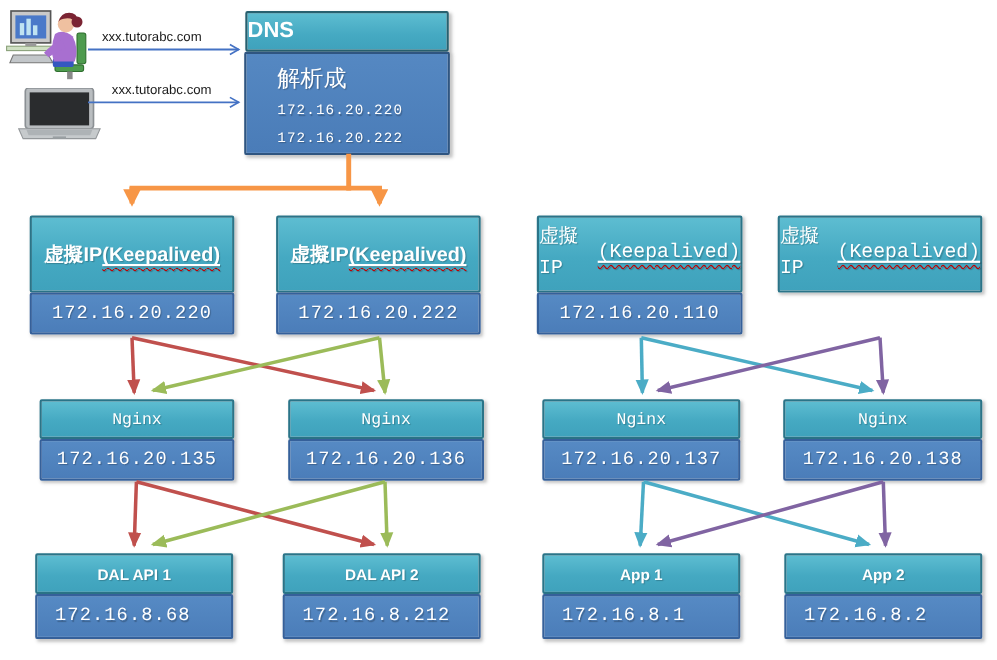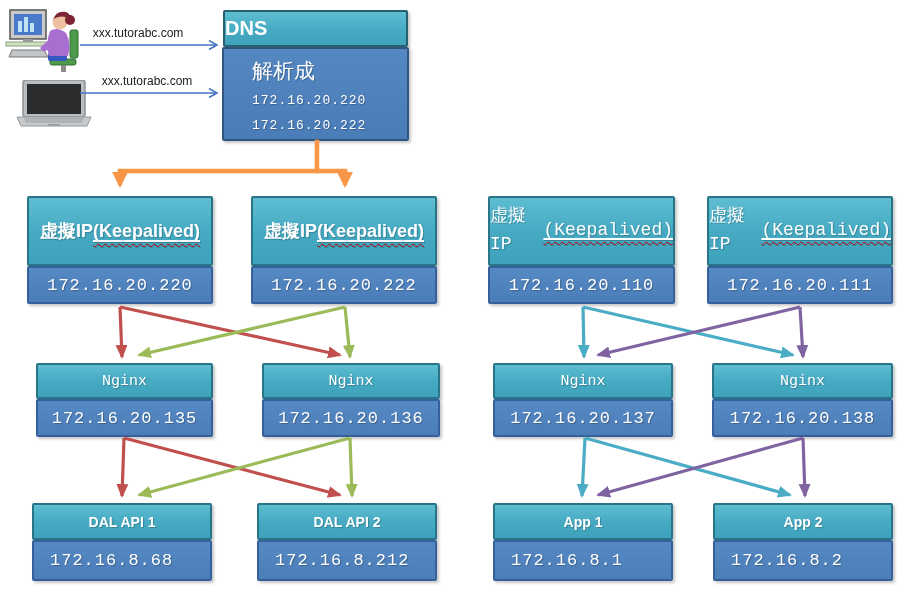--- a/index.html
+++ b/index.html
@@ -112,21 +112,20 @@
       <div class="u-solid"><span class="u-wavy">(Keepalived)</span></div>
     </div>
     <div class="bd mono-ip">172.16.20.110</div>
   </div>
 
   <div class="node vip" style="left:707px;top:196px;width:186px">
     <div class="hd t-mono vip-title-mono">
       <div>虚擬IP</div>
       <div class="u-solid"><span class="u-wavy">(Keepalived)</span></div>
     </div>
-    <div class="bd mono-ip">172.16.20.111</div>
   </div>
 
   <div class="node mid" style="left:36px;top:363px;width:177px">
     <div class="hd t-mono">Nginx</div>
     <div class="bd mono-ip">172.16.20.135</div>
   </div>
   <div class="node mid" style="left:262px;top:363px;width:178px">
     <div class="hd t-mono">Nginx</div>
     <div class="bd mono-ip">172.16.20.136</div>
   </div>

